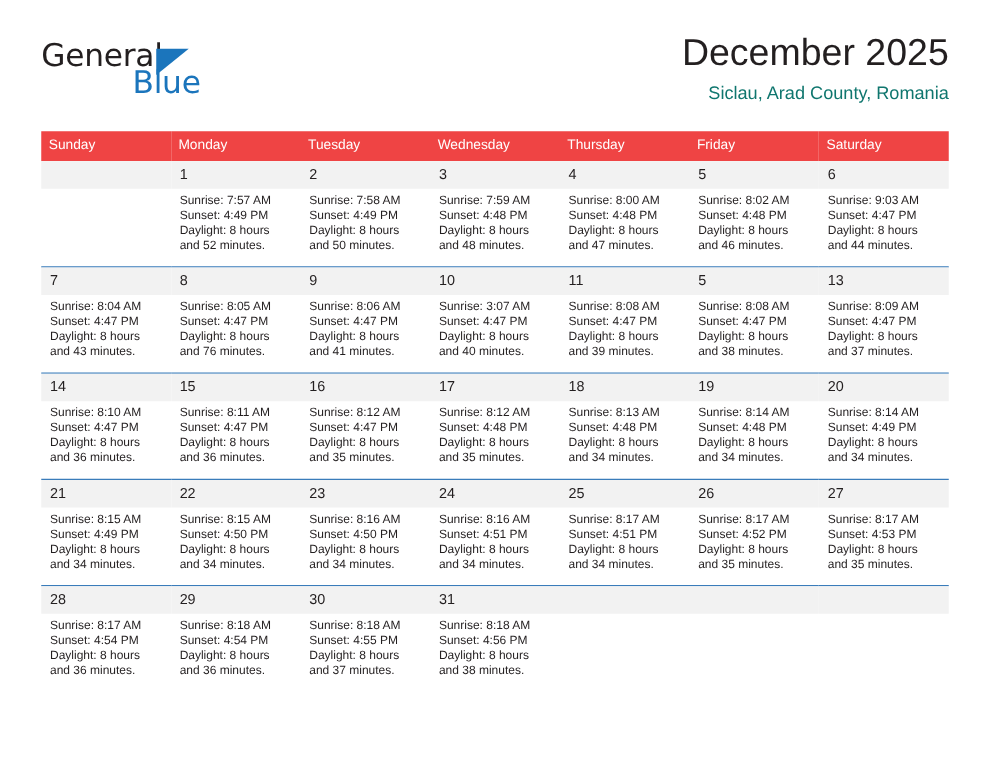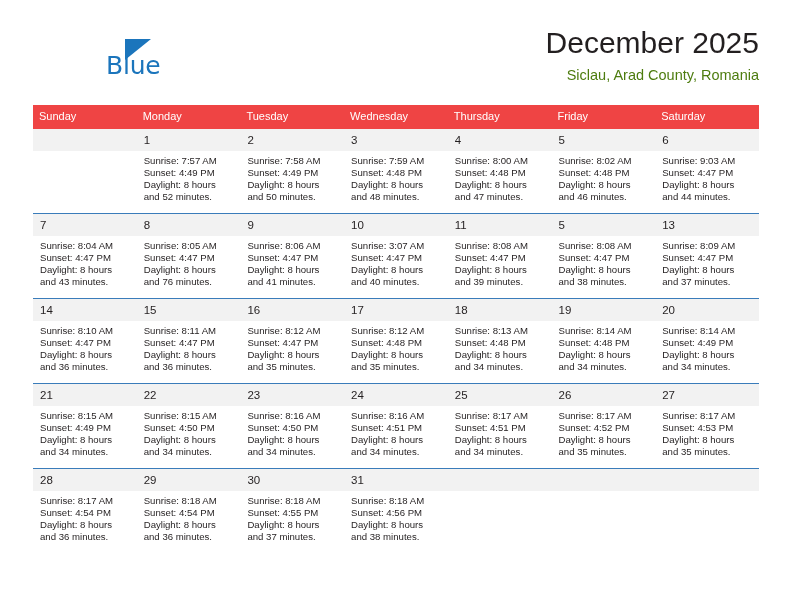--- a/index.html
+++ b/index.html
@@ -78,21 +78,21 @@
     font-weight: 400;
     color: #231f20;
     line-height: 34px;
     white-space: nowrap;
     font-family: "Liberation Sans", sans-serif;
   }
   .cal-subtitle {
     margin-top: 7px;
     font-size: 14.5px;
     font-weight: 400;
-    color: #4d7c0f;
+    color: #0f766e;
     line-height: 17px;
     white-space: nowrap;
     font-family: "Liberation Sans", sans-serif;
   }
 
   
   .calendar {
     position: absolute;
     left: 33px;
     top: 105px;
@@ -155,20 +155,21 @@
   }
 </style>
 </head>
 <body>
 
 <div class="page">
 
   <div class="header">
 
     <div class="brand">
+      <span class="brand-general">General</span>
       <span class="brand-tri"></span>
       <span class="brand-blue">Blue</span>
     </div>
 
     <div class="title-block">
       <div class="cal-title">December 2025</div>
       <div class="cal-subtitle">Siclau, Arad County, Romania</div>
     </div>
 
   </div>

